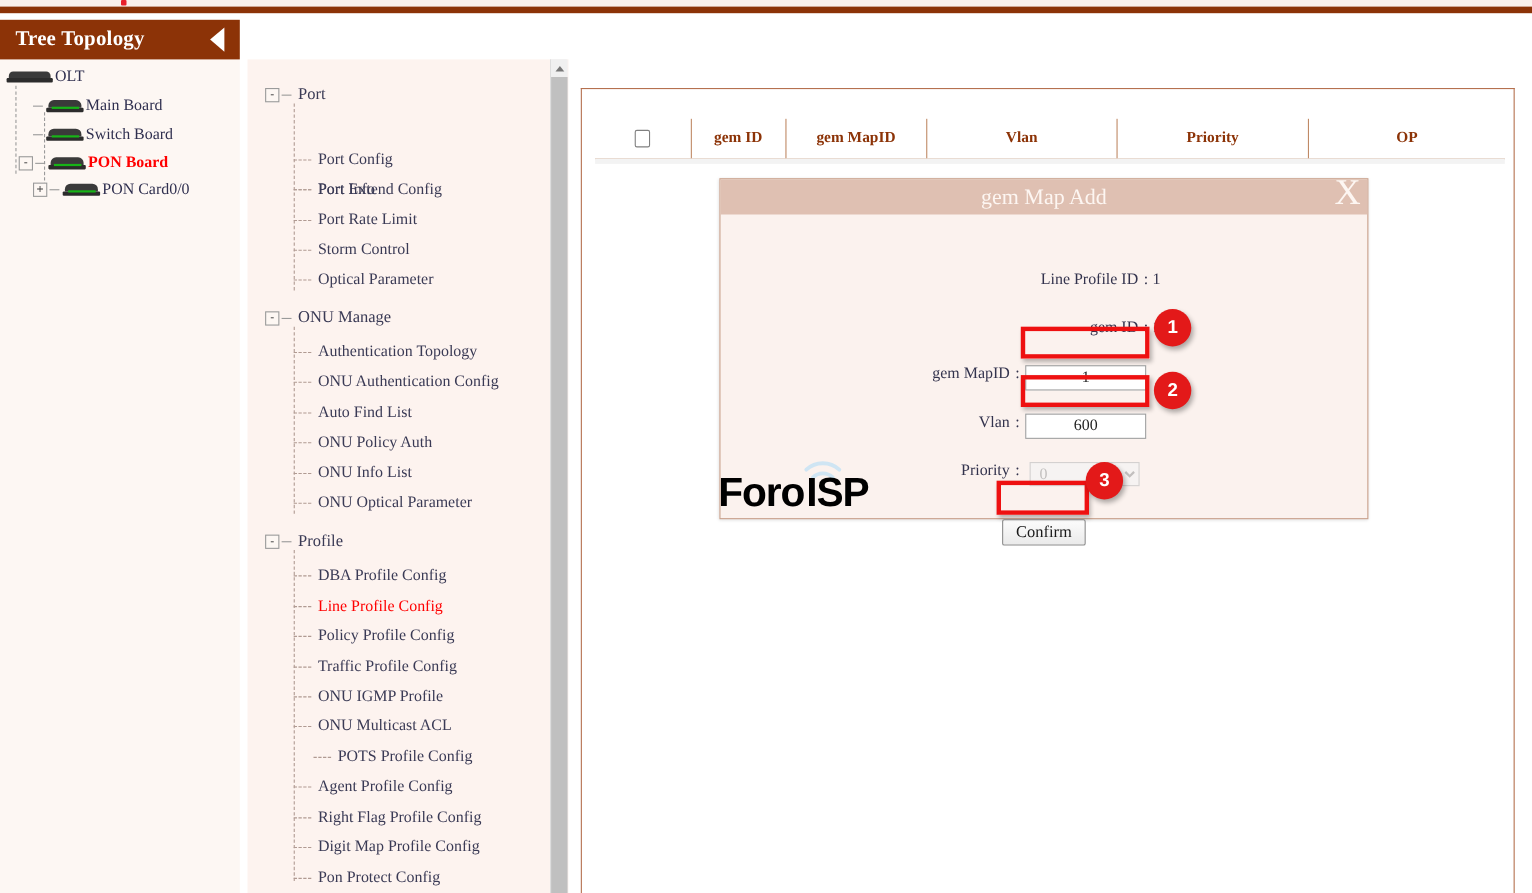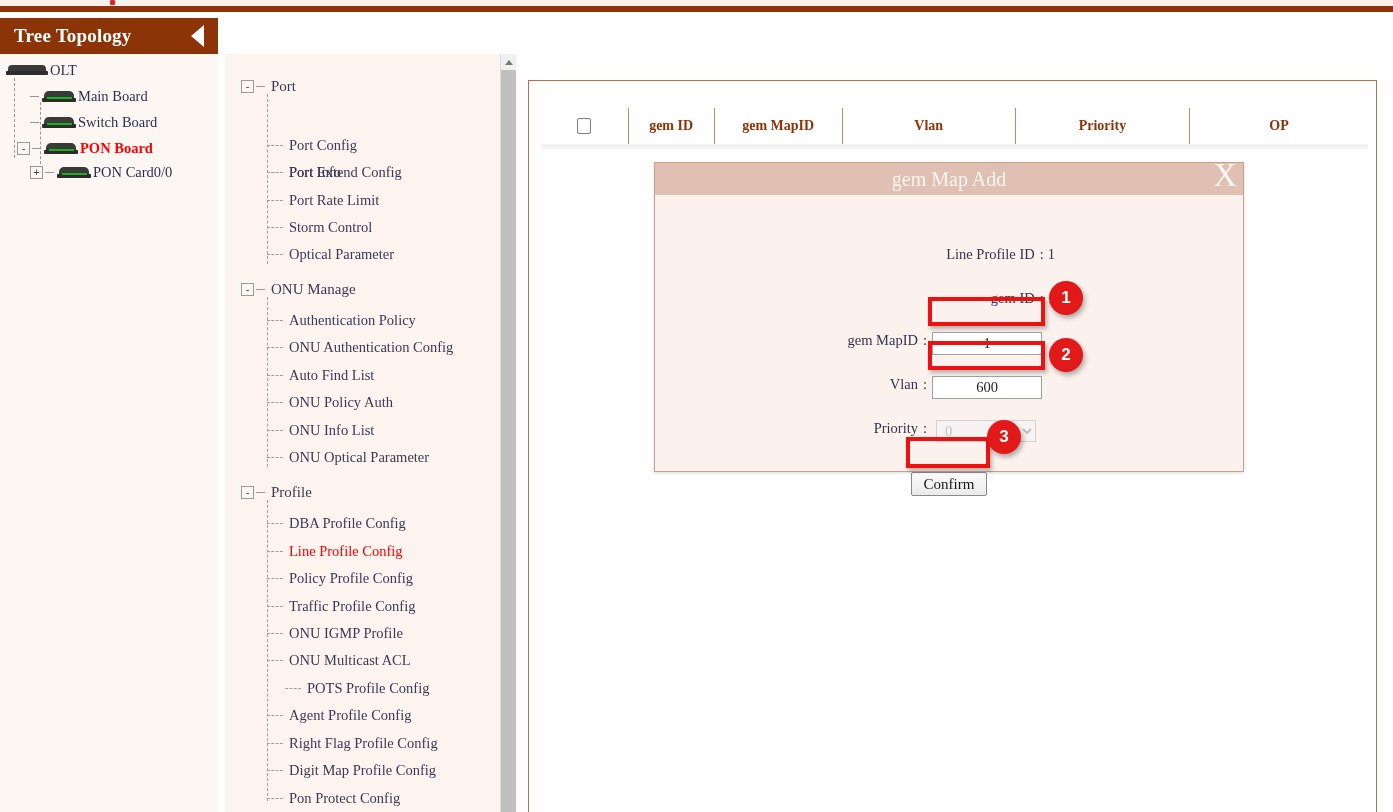--- a/index.html
+++ b/index.html
@@ -343,21 +343,21 @@
 
       <div class="mgroup" style="left:16px; top:227px;">
         <span class="expander">-</span>
         <span class="dash"></span>
         <span class="glabel">ONU Manage</span>
       </div>
       <div class="mvline" style="left:42px; top:243px; height:170px;"></div>
 
       <div class="mitem" style="left:42px; top:258px;">
         <span class="mconn"></span>
-        <span class="ilabel">Authentication Policy</span>
+        <span class="ilabel">Authentication Topology</span>
       </div>
       <div class="mitem" style="left:42px; top:285px;">
         <span class="mconn"></span>
         <span class="ilabel">ONU Authentication Config</span>
       </div>
       <div class="mitem" style="left:42px; top:313px;">
         <span class="mconn"></span>
         <span class="ilabel">Auto Find List</span>
       </div>
       <div class="mitem" style="left:42px; top:340px;">
@@ -473,20 +473,28 @@
   </div>
 
   <div class="modal">
     <div class="modal-title">
       <span class="modal-title-text">gem Map Add</span>
       <span class="modal-close">X</span>
     </div>
 
     <div class="modal-body">
 
+      <div class="watermark">
+        <svg width="210" height="60" viewBox="0 0 210 60" xmlns="http://www.w3.org/2000/svg">
+          <path d="M108 22 a22 22 0 0 1 30 0" stroke="#cfe5f3" stroke-width="3.5" fill="none" stroke-linecap="round"></path>
+          <path d="M114 29 a13 13 0 0 1 18 0" stroke="#cfe5f3" stroke-width="3.5" fill="none" stroke-linecap="round"></path>
+          <text x="28" y="55" class="wm-foro">Foro</text>
+          <text x="108" y="55" class="wm-isp">ISP</text>
+        </svg>
+      </div>
 
       <div class="frow" style="left:0; top:51px; width:400px; justify-content:flex-end;">
         <span class="flabel">Line Profile ID</span>
         <span class="fcolon">:</span>
         <span class="fvalue">1</span>
       </div>
 
       <div class="frow" style="left:0; top:95px; width:400px; justify-content:flex-end;">
         <span class="flabel">gem ID</span>
         <span class="fcolon">:</span>

